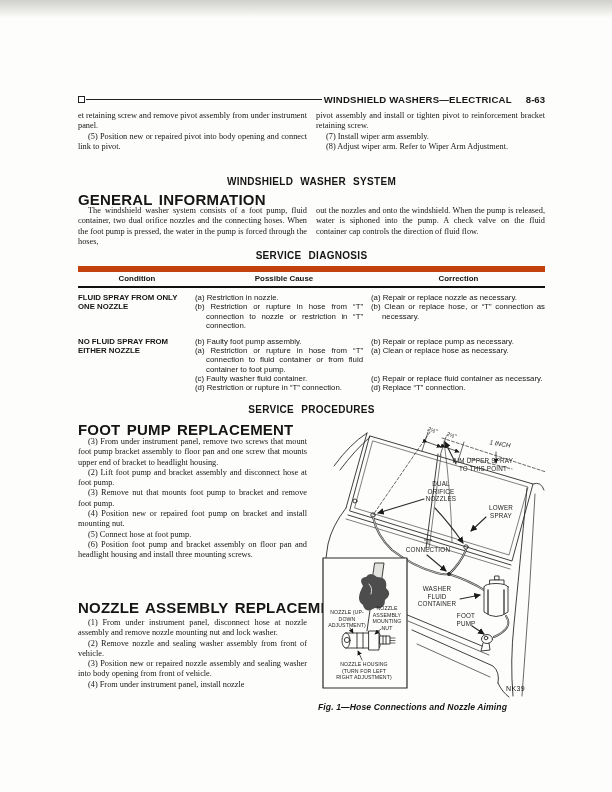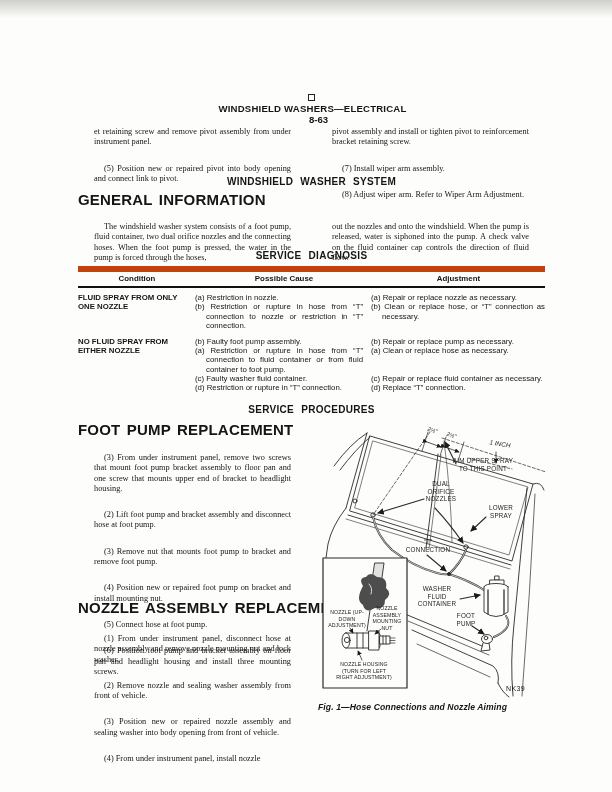--- a/index.html
+++ b/index.html
@@ -5,28 +5,28 @@
   html,body{margin:0;padding:0;background:#e9e9e6;}
   .page{
     position:relative;width:612px;height:792px;margin:0 auto;
     background:#fdfdfb;overflow:hidden;color:#151515;
     font-family:"Liberation Serif", serif;
   }
   .scan-band{position:absolute;left:0;top:0;width:612px;height:18px;
     background:linear-gradient(#cfcfcb, rgba(253,253,251,0));}
   
   .hdr{position:absolute;left:78px;top:94px;width:467px;display:flex;align-items:center;
-       font-family:"Liberation Sans",sans-serif;font-weight:bold;font-size:9.6px;flex-direction:column;}
+       font-family:"Liberation Sans",sans-serif;font-weight:bold;font-size:9.6px;}
   .hdr-square{width:5px;height:5px;border:1px solid #222;background:#fff;flex:0 0 auto;}
   .hdr-line{flex:1 1 auto;height:1.6px;background:#222;margin:0 0 0 1px;}
   .hdr-title{margin-left:2px;letter-spacing:.2px;white-space:nowrap;}
   .hdr-num{margin-left:14px;white-space:nowrap;}
   
   .col{position:absolute;width:229px;font-size:8.3px;line-height:10.3px;text-align:justify;}
-  .col p{margin:16px;text-indent:10px;}
+  .col p{margin:0;text-indent:10px;}
   .col p.noindent{text-indent:0;}
   .h-center{position:absolute;left:78px;width:467px;text-align:center;
     font-family:"Liberation Sans",sans-serif;font-weight:bold;font-size:10px;
     word-spacing:4px;letter-spacing:.3px;}
   .h-sub{position:absolute;font-family:"Liberation Sans",sans-serif;font-weight:bold;
     font-size:15px;word-spacing:2px;letter-spacing:.2px;}
   
   .diag{position:absolute;left:78px;top:266px;width:467px;
     font-family:"Liberation Sans",sans-serif;font-size:7.8px;line-height:9.2px;}
   .diag *{box-sizing:border-box;}
@@ -83,21 +83,21 @@
   </div>
   <div class="col" style="left:316px;top:206px;">
     <p class="noindent">out the nozzles and onto the windshield. When the pump is released, water is siphoned into the pump. A check valve on the fluid container cap controls the direction of fluid flow.</p>
   </div>
 
   <div class="h-center" style="top:250px;">SERVICE DIAGNOSIS</div>
   <div class="diag">
     <div class="diag-head">
       <div class="dh dc1">Condition</div>
       <div class="dh dc2">Possible Cause</div>
-      <div class="dh dc3">Adjustment</div>
+      <div class="dh dc3">Correction</div>
     </div>
     <div class="diag-row">
       <div class="cond">FLUID SPRAY FROM ONLY ONE NOZZLE</div>
       <div class="items">
         <div class="item">
           <div class="cause">(a) Restriction in nozzle.</div>
           <div class="corr">(a) Repair or replace nozzle as necessary.</div>
         </div>
         <div class="item">
           <div class="cause">(b) Restriction or rupture in hose from “T” connection to nozzle or restriction in “T” connection.</div>

